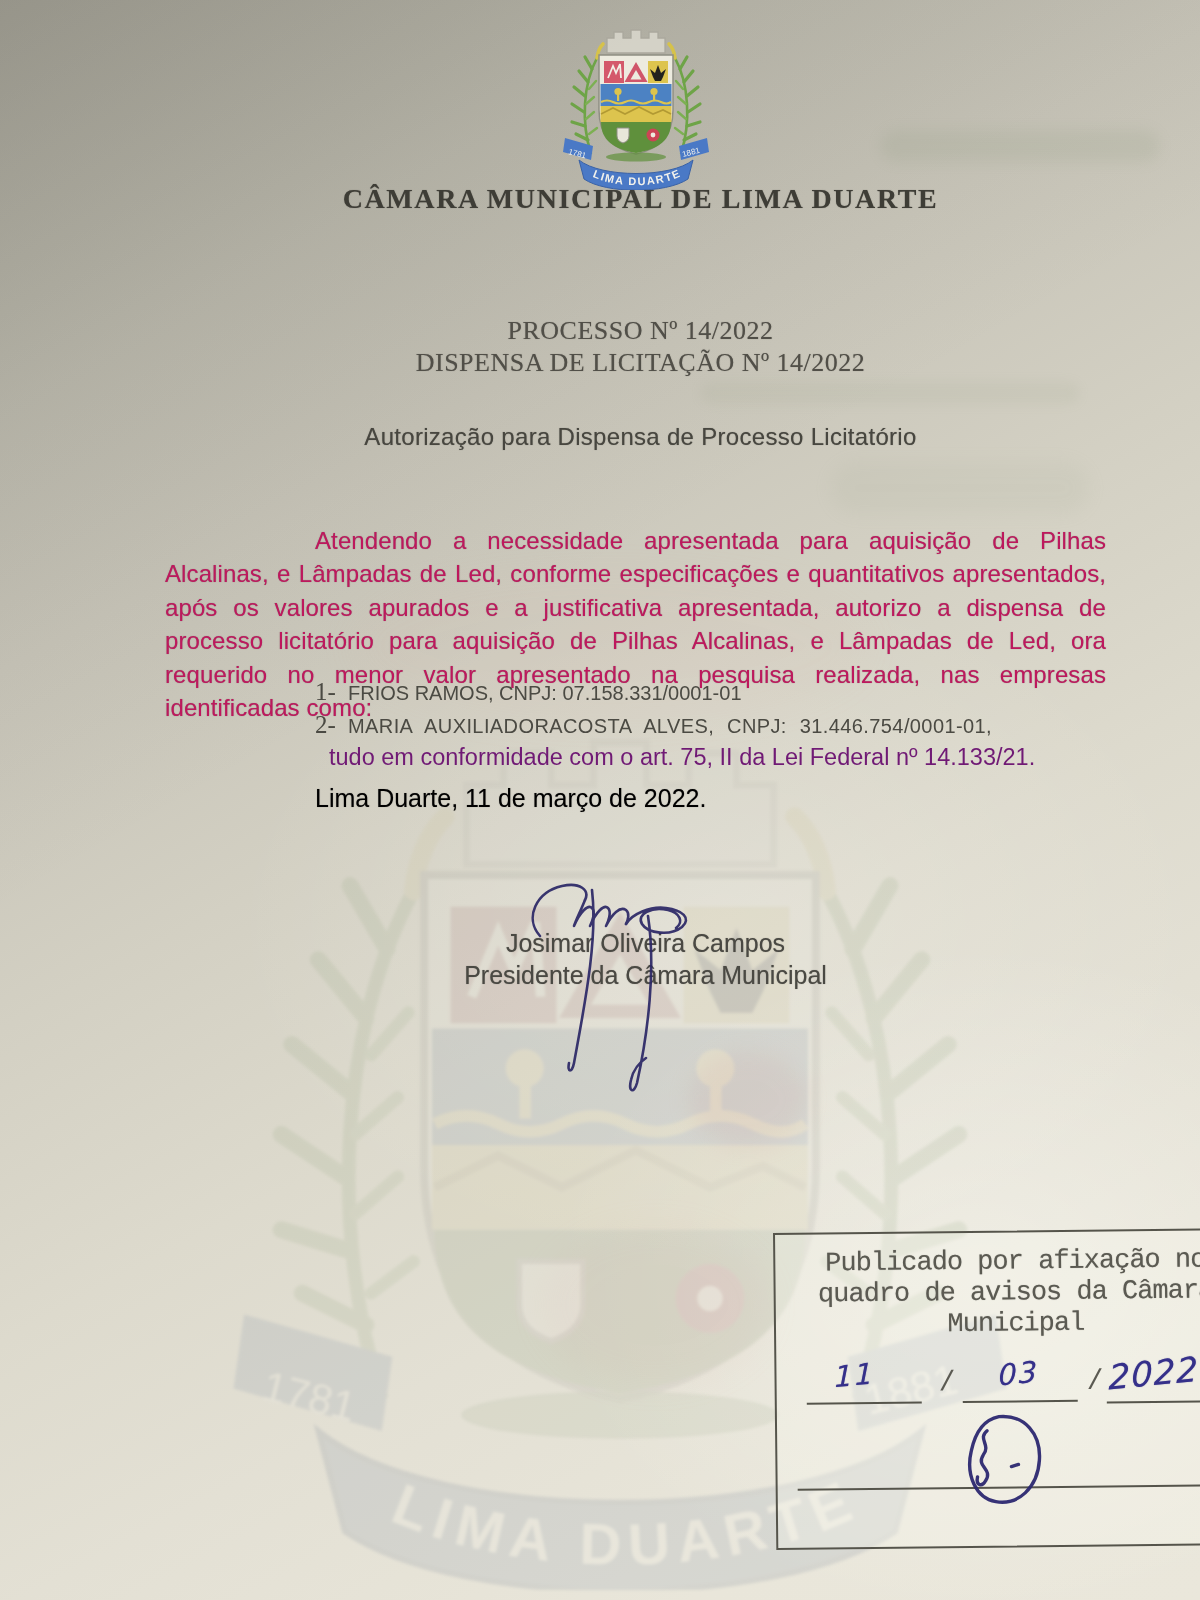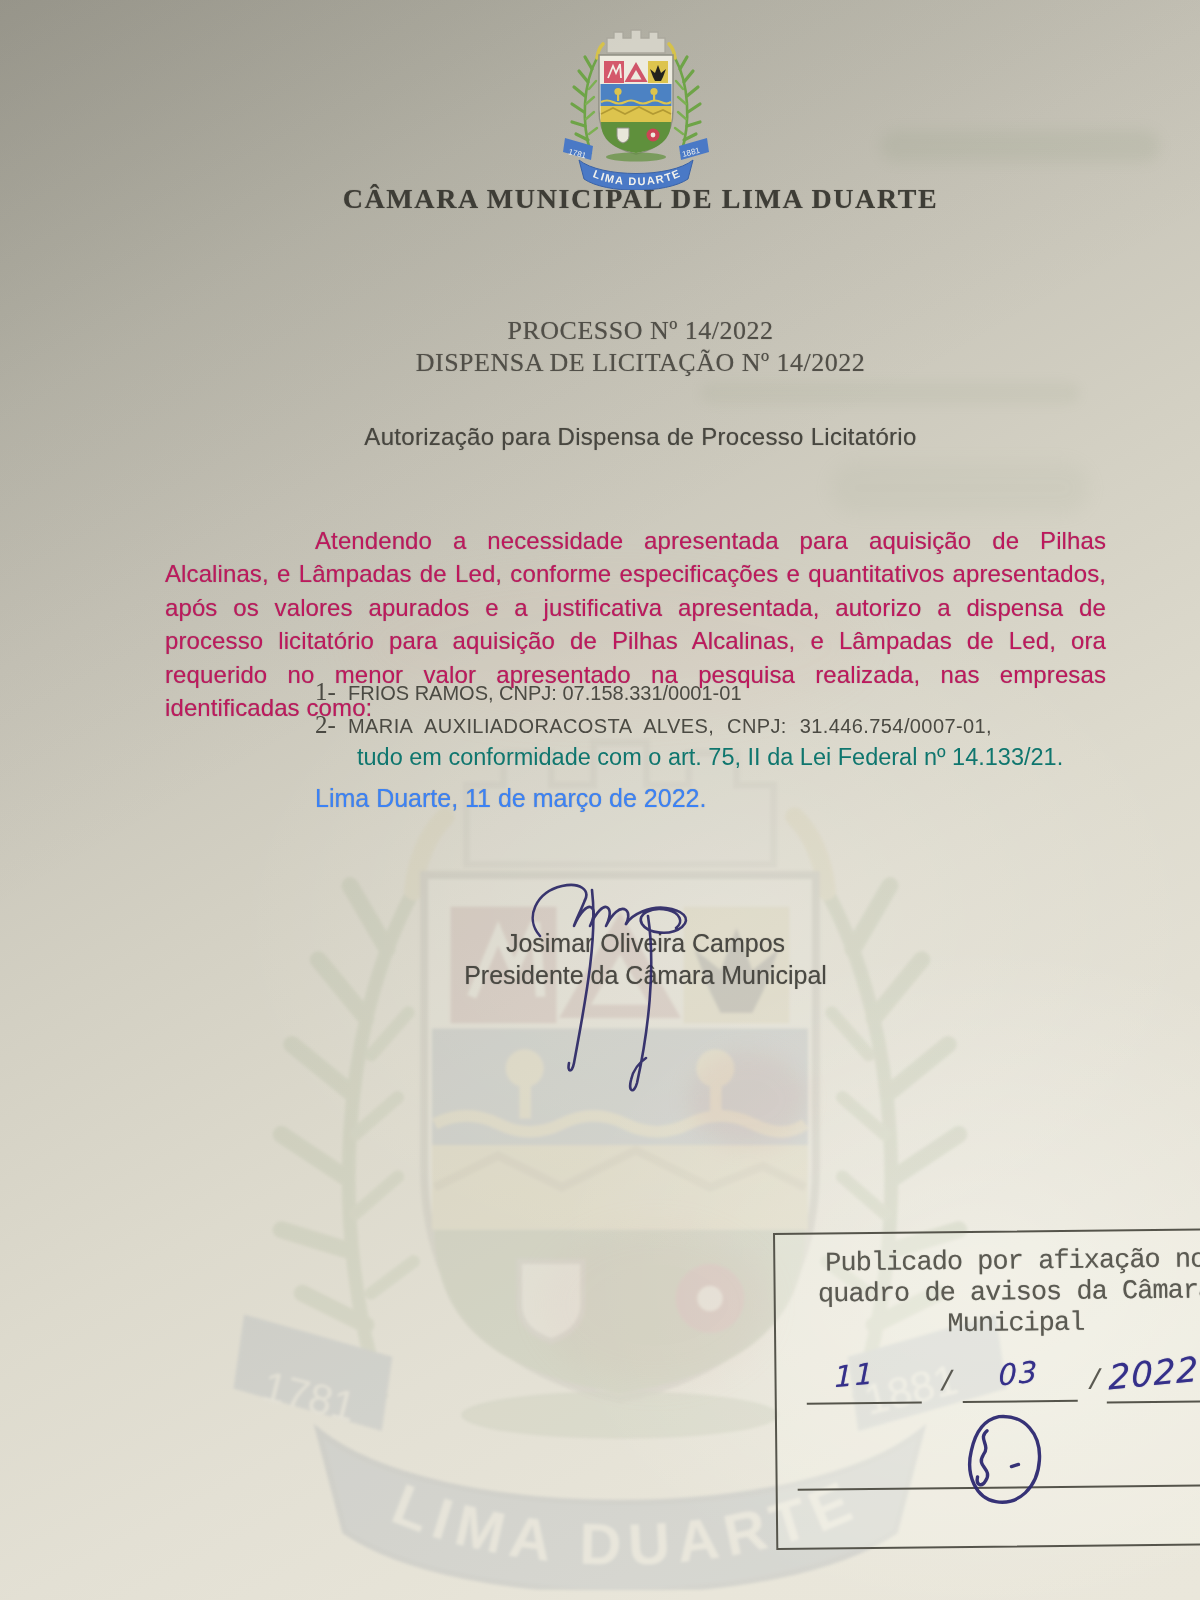--- a/index.html
+++ b/index.html
@@ -38,23 +38,23 @@
     position:absolute;top:500px;left:92px;width:941px;
     font-size:24px;line-height:33.4px;color:#be185d;
     text-align:justify;text-indent:150px;letter-spacing:0.1px;
     text-shadow:0 0 1px rgba(69,68,64,0.5);
   }
   .list-block{position:absolute;top:676px;left:242px;width:800px;color:#4b4a43;}
   .list-row{display:flex;align-items:baseline;line-height:31px;}
   .li-num{font-family:"Liberation Serif",serif;font-size:25px;width:33px;flex:0 0 33px;}
   .li-text{font-family:Liberation Sans, sans-serif;font-size:20px;white-space:nowrap;}
   .li-text.stretch{word-spacing:7px;letter-spacing:0.4px;}
-  .li-cont{margin-left:42px;font-size:23.5px;line-height:30px;color:#0f766e;white-space:nowrap;}
+  .li-cont{margin-left:14px;font-size:23.5px;line-height:30px;color:#701a75;white-space:nowrap;}
   .date-place{
-    position:absolute;top:784px;left:242px;font-size:25px;color:#3b82f6;
+    position:absolute;top:784px;left:242px;font-size:25px;color:#000000;
     text-shadow:0 0 1px rgba(69,68,64,0.5);
   }
   .sig-block{
     position:absolute;top:928px;left:0;width:1145px;text-align:center;
     font-size:25px;line-height:31.5px;color:#4a4943;text-shadow:0 0 1px rgba(74,73,67,0.5);
   }
   .sig-svg{position:absolute;left:480px;top:858px;pointer-events:none;}
   .stamp{
     position:absolute;left:773px;top:1233px;width:480px;height:313px;
     border:2px solid #55544b;transform:rotate(-0.6deg);transform-origin:0 0;
@@ -160,21 +160,21 @@
 
   <p class="body-par">Atendendo a necessidade apresentada para aquisição de Pilhas Alcalinas, e Lâmpadas de Led, conforme especificações e quantitativos apresentados, após os valores apurados e a justificativa apresentada, autorizo a dispensa de processo licitatório para aquisição de Pilhas Alcalinas, e Lâmpadas de Led, ora requerido no menor valor apresentado na pesquisa realizada, nas empresas identificadas como:</p>
 
   <div class="list-block">
     <div class="list-row">
       <span class="li-num">1-</span>
       <span class="li-text">FRIOS RAMOS, CNPJ: 07.158.331/0001-01</span>
     </div>
     <div class="list-row">
       <span class="li-num">2-</span>
-      <span class="li-text stretch">MARIA AUXILIADORACOSTA ALVES, CNPJ: 31.446.754/0007-01,</span>
+      <span class="li-text stretch">MARIA AUXILIADORACOSTA ALVES, CNPJ: 31.446.754/0001-01,</span>
     </div>
     <div class="li-cont">tudo em conformidade com o art. 75, II da Lei Federal nº 14.133/21.</div>
   </div>
 
   <div class="date-place">Lima Duarte, 11 de março de 2022.</div>
 
   <div class="sig-block">
     <div>Josimar Oliveira Campos</div>
     <div>Presidente da Câmara Municipal</div>
   </div>

